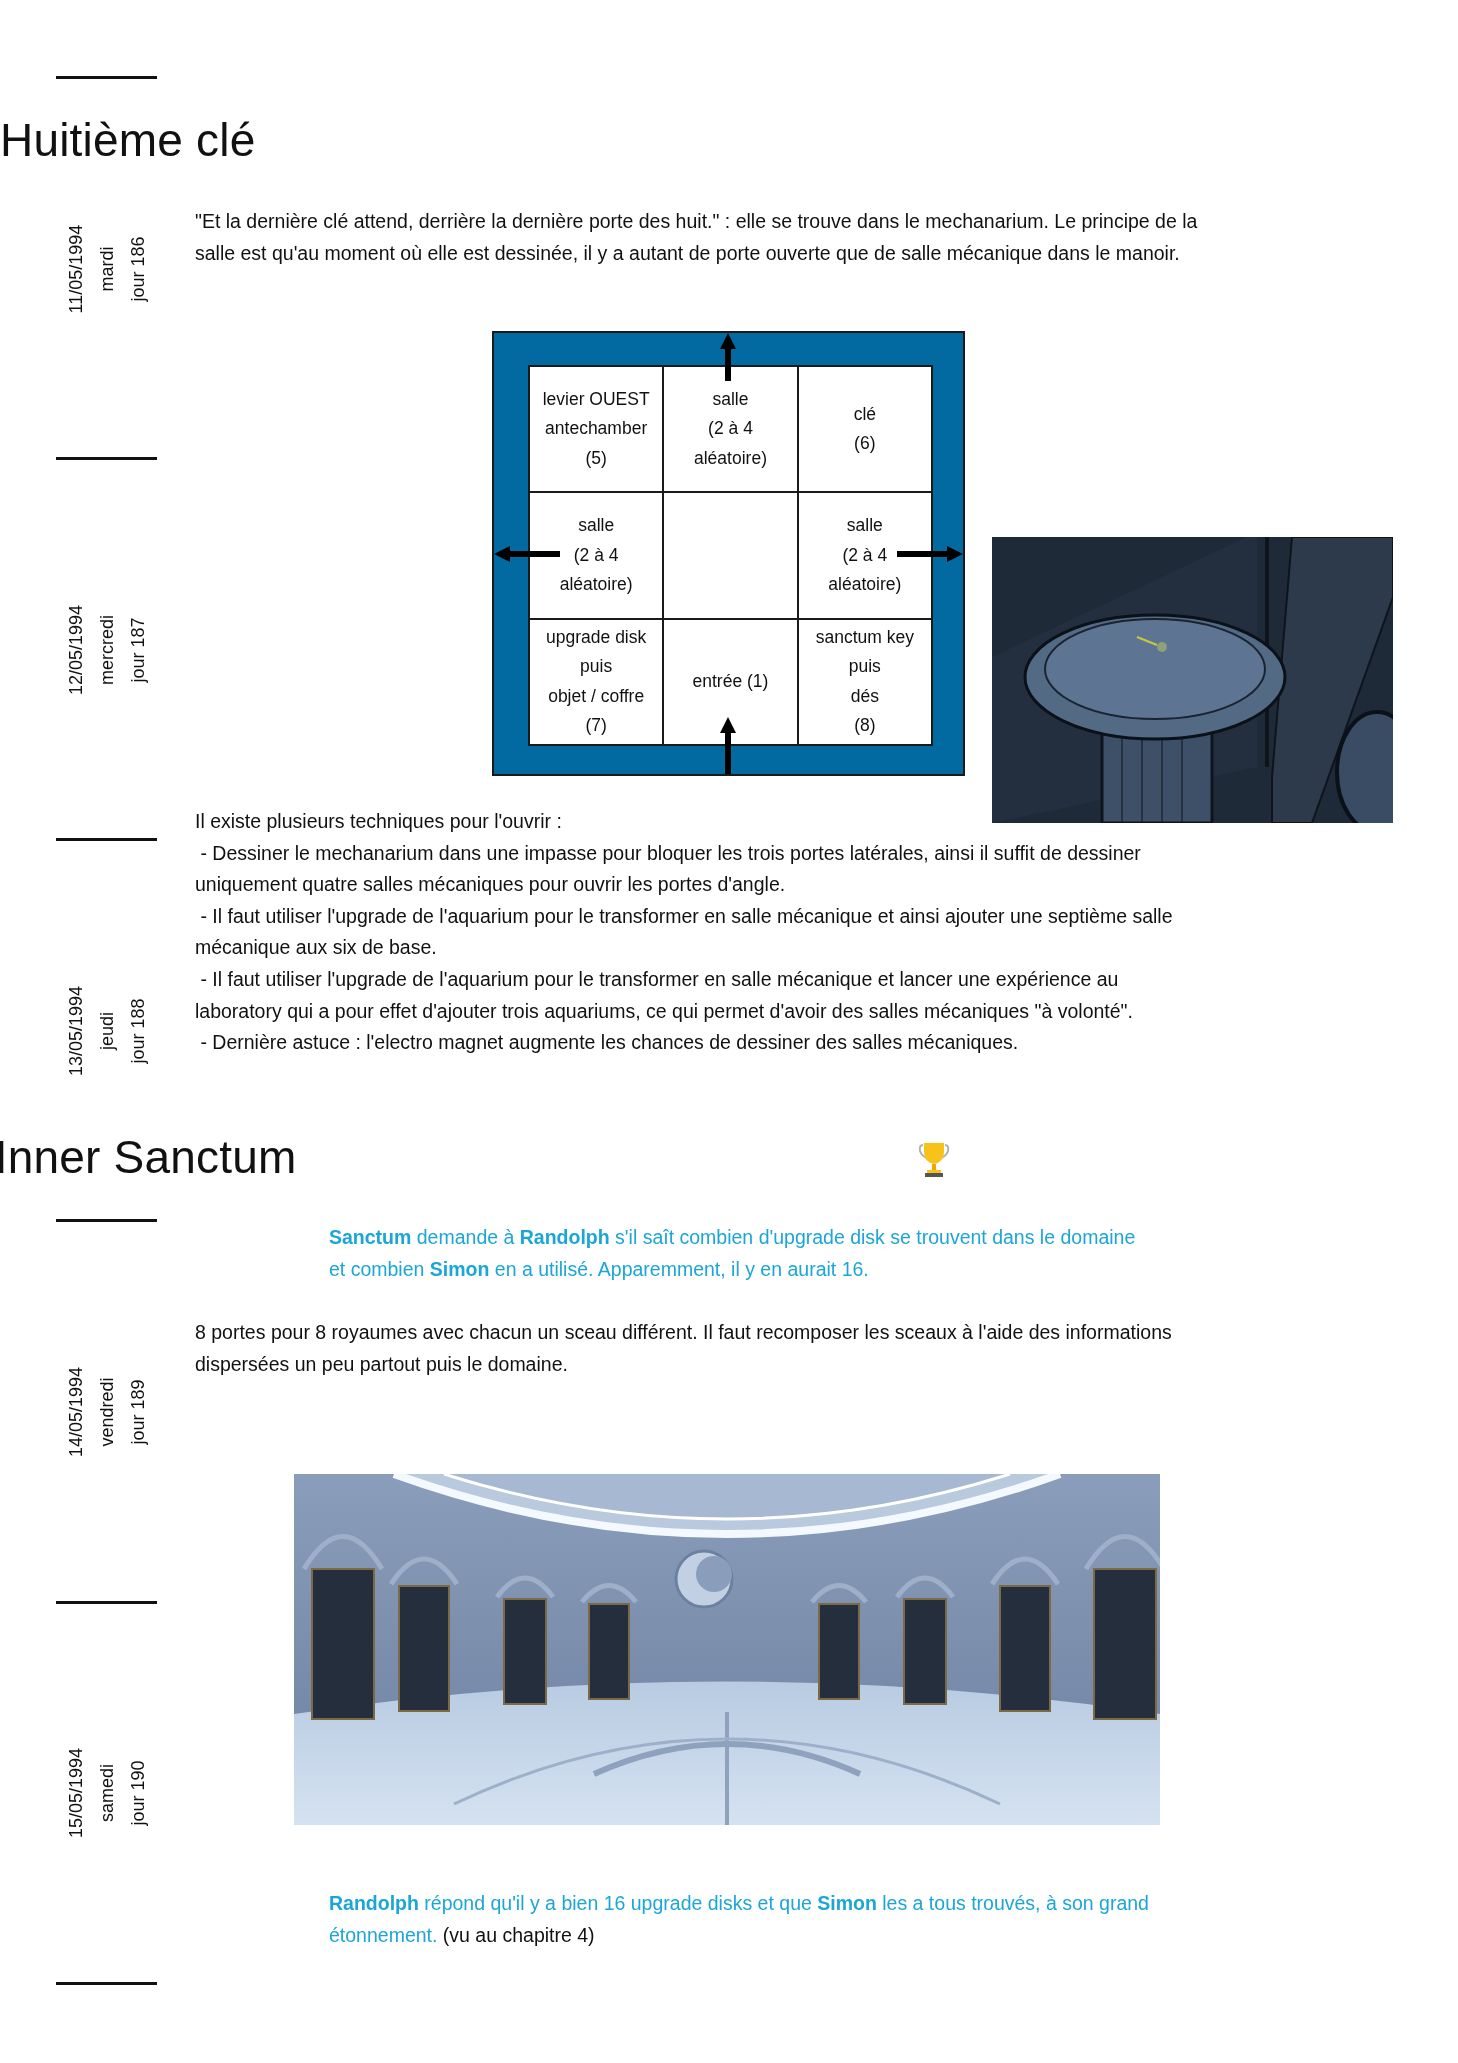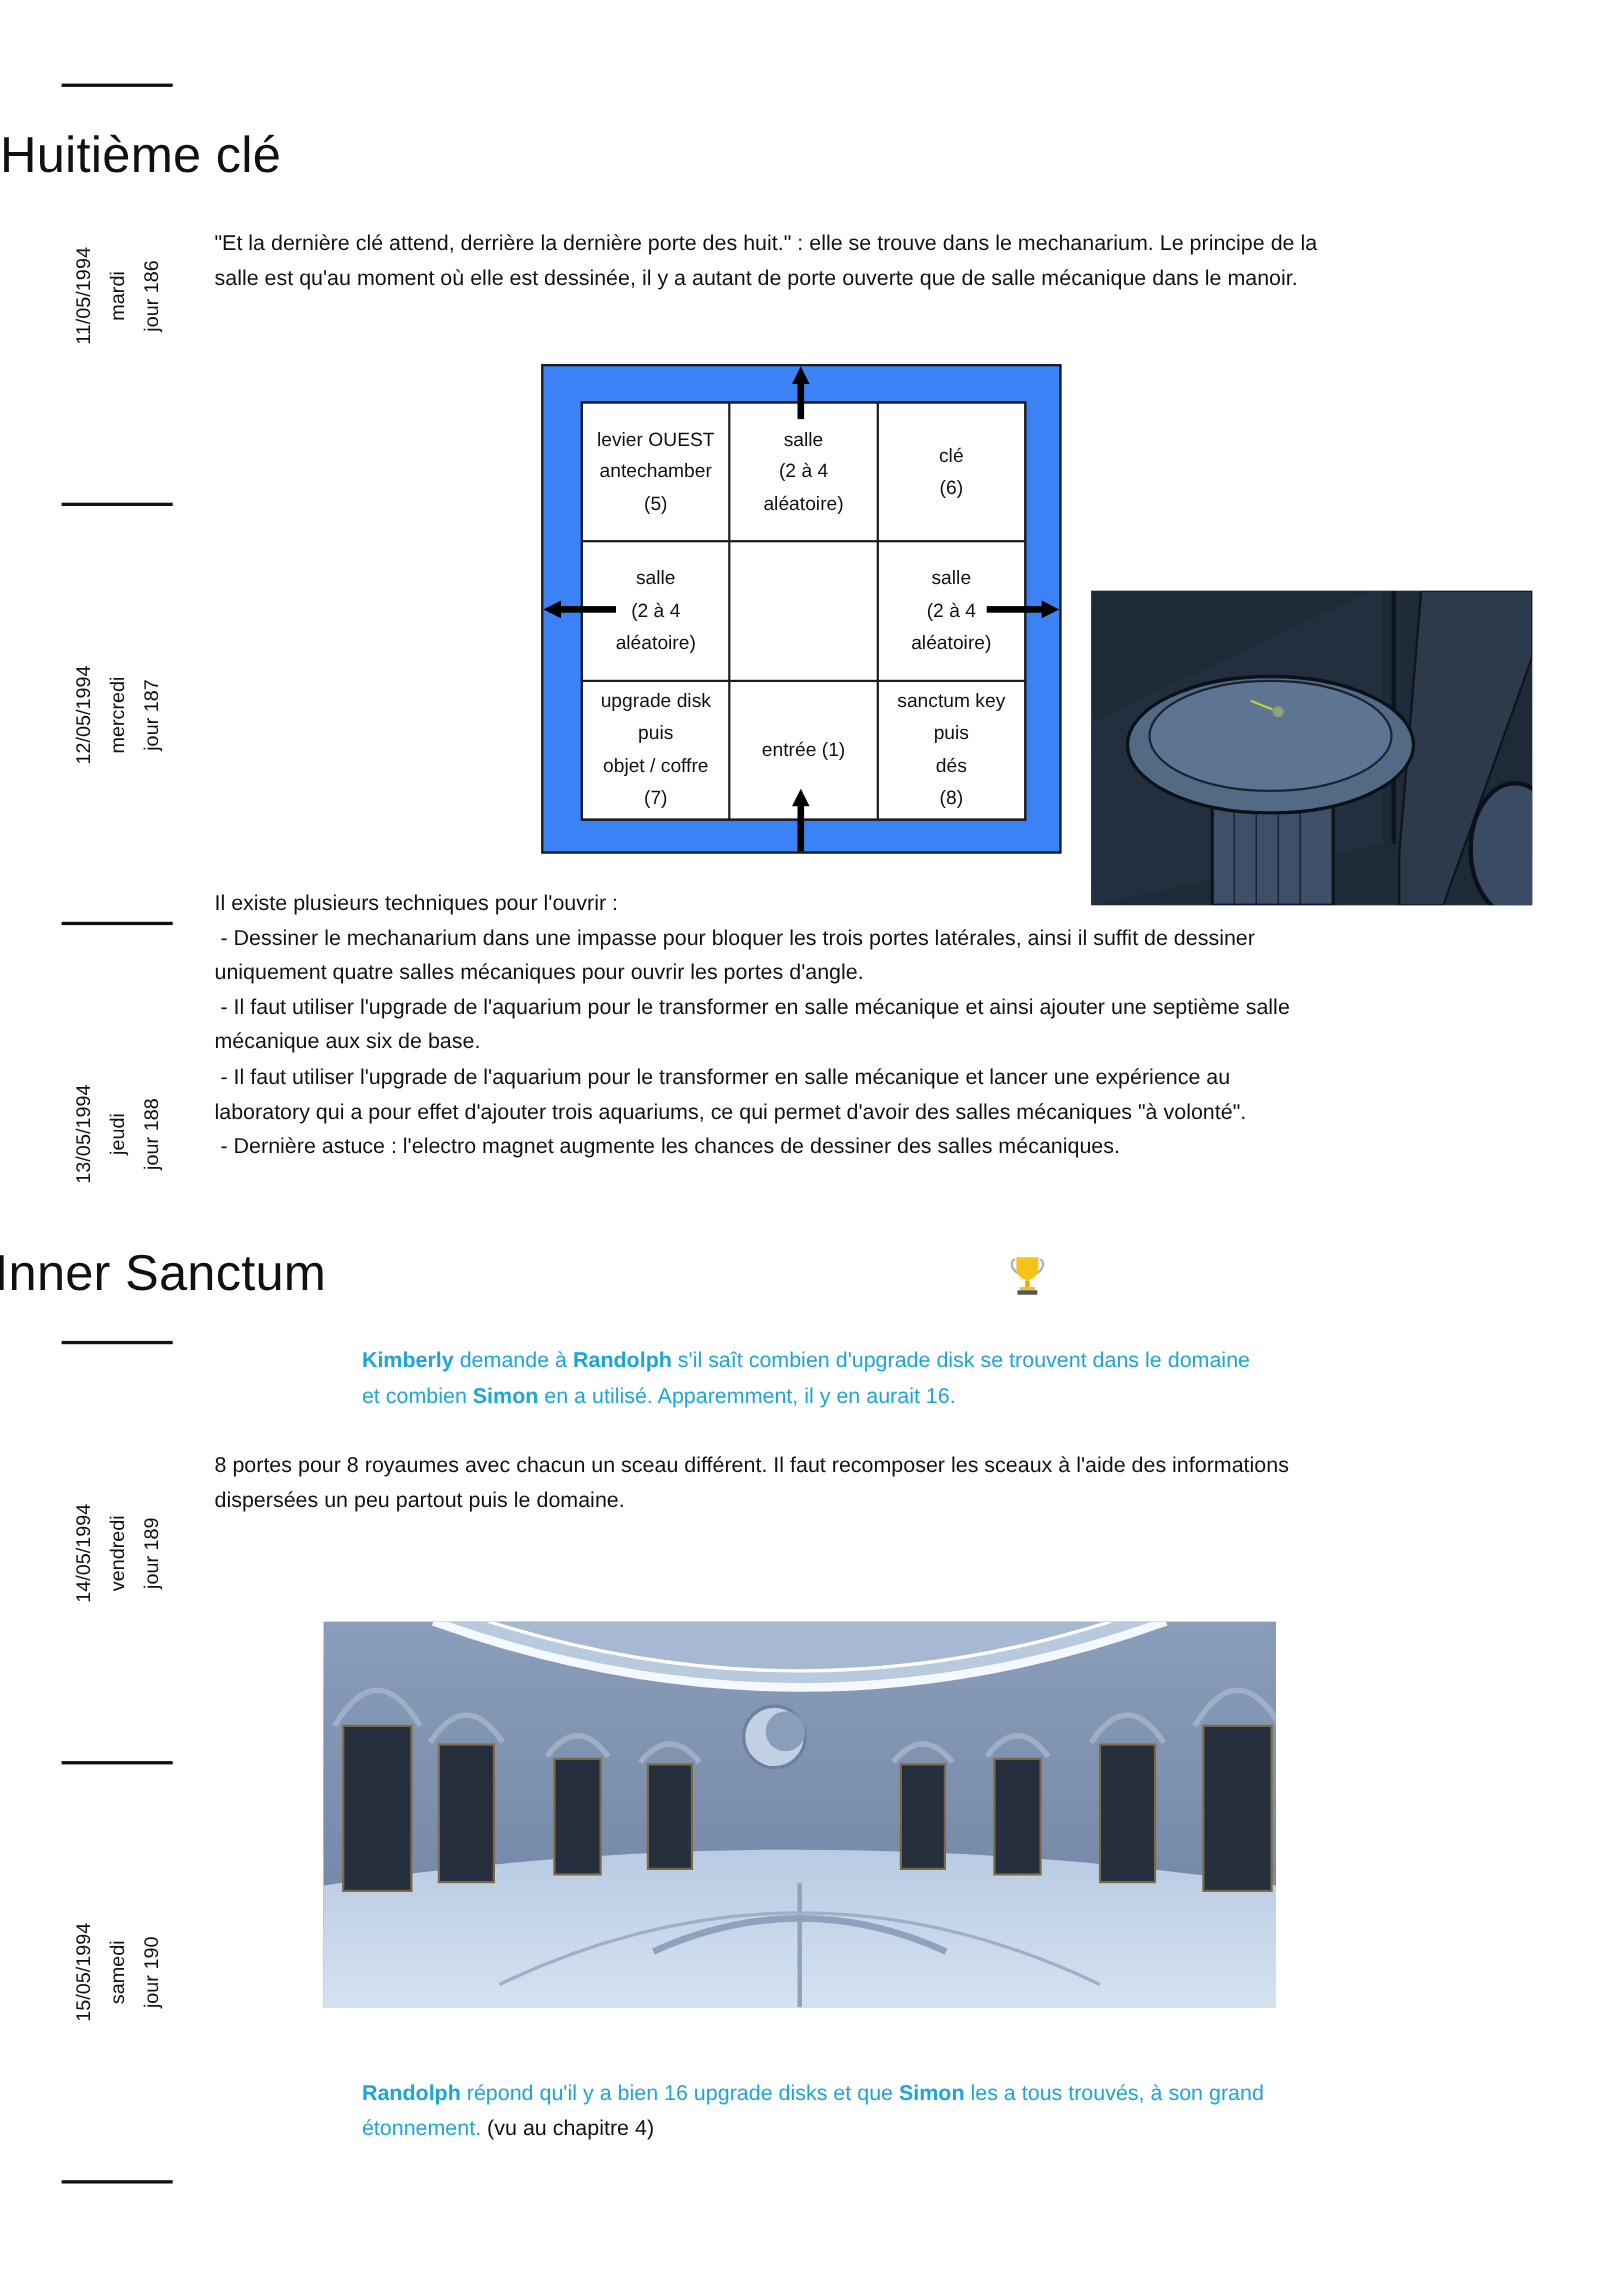--- a/index.html
+++ b/index.html
@@ -19,21 +19,21 @@
 
   .para { position: absolute; left: 195px; width: 1080px; font-size: 19.5px; line-height: 31.6px; color: #111; }
   .para p { margin: 0; }
 
   .quote { position: absolute; left: 329px; width: 820px; font-size: 19.5px; line-height: 31.6px; color: #1ba6d8; }
   .quote b { font-weight: bold; color: #1ba6d8; }
   .quote .note { color: #111; }
 
   
   .diagram { position: absolute; left: 492px; top: 331px; width: 473px; height: 445px;
-             background: #3b82f6; border: 2px solid #1a1a1a; box-sizing: border-box; }
+             background: #0369a1; border: 2px solid #1a1a1a; box-sizing: border-box; }
   .grid { position: absolute; left: 34px; top: 32px; width: 405px; height: 381px;
           display: grid; grid-template-columns: 1fr 1fr 1fr; grid-template-rows: 1fr 1fr 1fr;
           border: 2px solid #1a1a1a; box-sizing: border-box; background: #1a1a1a; gap: 2px; }
   .cell { background: #fff; display: flex; align-items: center; justify-content: center;
           text-align: center; font-size: 17.5px; line-height: 29.5px; color: #111; }
   .arrow { position: absolute; background: #000; }
   .arrow-head { position: absolute; width: 0; height: 0; border-style: solid; }
 
   
   .photo1 { position: absolute; left: 992px; top: 537px; width: 401px; height: 286px; overflow: hidden;
@@ -215,21 +215,21 @@
     <path d="M5 3 Q1 3 2 9 Q4 15 10 16" fill="none" stroke="#b0b0b0" stroke-width="2"></path>
     <path d="M27 3 Q31 3 30 9 Q28 15 22 16" fill="none" stroke="#b0b0b0" stroke-width="2"></path>
     <path d="M6 1 H26 V10 Q26 20 16 22 Q6 20 6 10 Z" fill="#f7c31a"></path>
     <rect x="14" y="22" width="4" height="6" fill="#f0a500"></rect>
     <rect x="9" y="28" width="14" height="3" fill="#f7c31a"></rect>
     <rect x="7" y="31" width="18" height="4" fill="#555"></rect>
   </svg>
 </div>
 
 <div class="quote" style="top:1222px">
-  <b>Kimberly</b><span> demande à </span><b>Randolph</b><span> s'il saît combien d'upgrade disk se trouvent dans le domaine et combien </span><b>Simon</b><span> en a utilisé. Apparemment, il y en aurait 16.</span>
+  <b>Sanctum</b><span> demande à </span><b>Randolph</b><span> s'il saît combien d'upgrade disk se trouvent dans le domaine et combien </span><b>Simon</b><span> en a utilisé. Apparemment, il y en aurait 16.</span>
 </div>
 
 <div class="para" style="top:1317px">
   <p>8 portes pour 8 royaumes avec chacun un sceau différent. Il faut recomposer les sceaux à l'aide des informations</p>
   <p>dispersées un peu partout puis le domaine.</p>
 </div>
 
 <div class="photo2">
   <svg width="866" height="351" viewBox="0 0 866 351" xmlns="http://www.w3.org/2000/svg">
     <defs>

